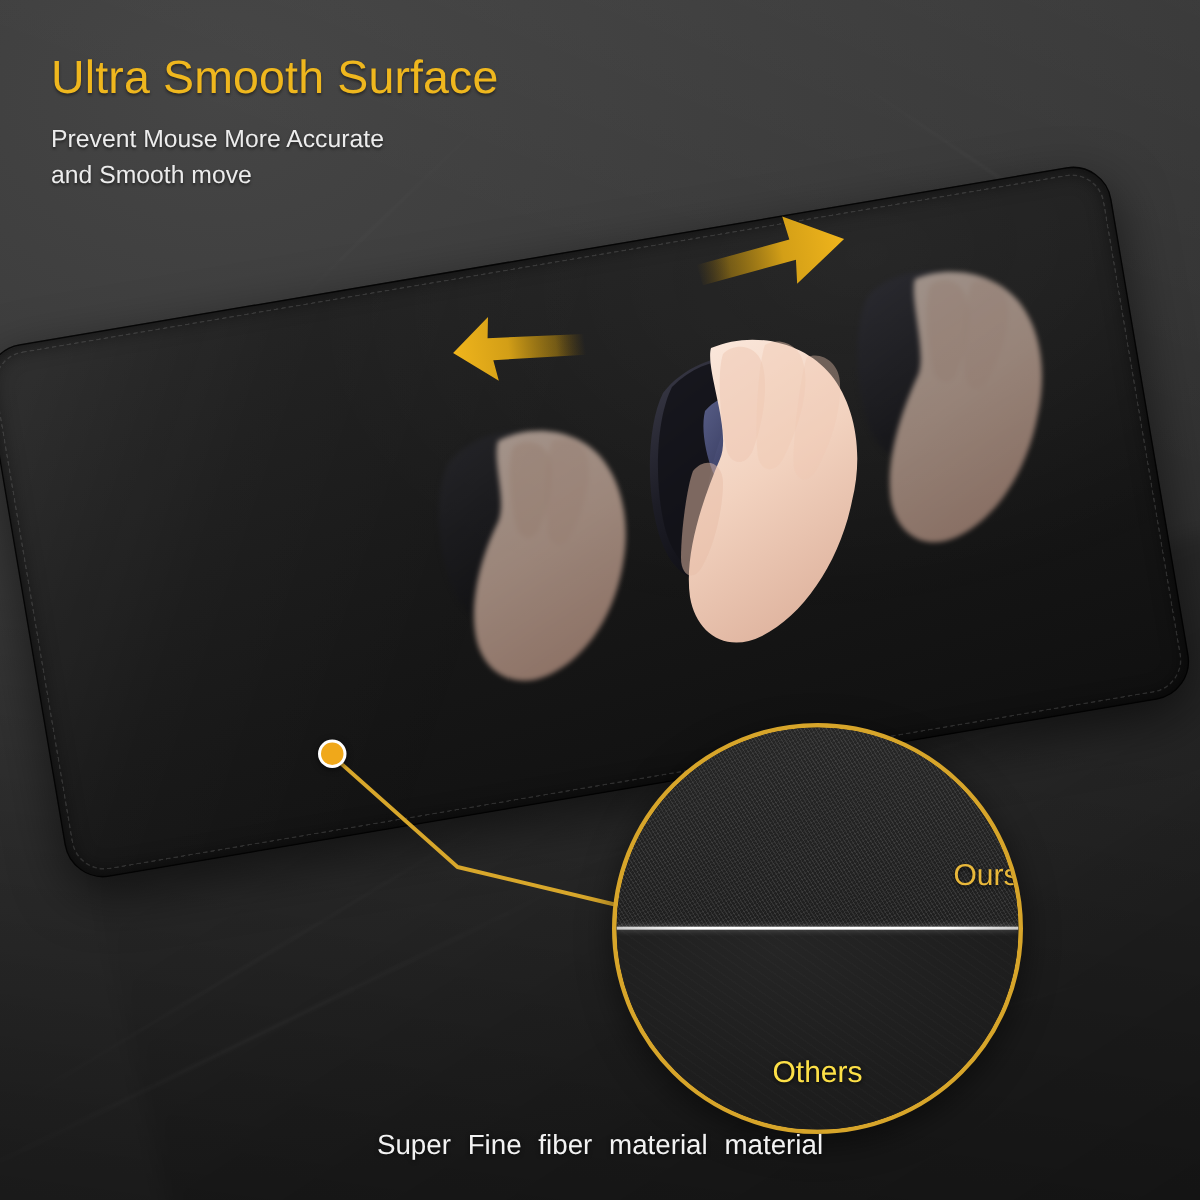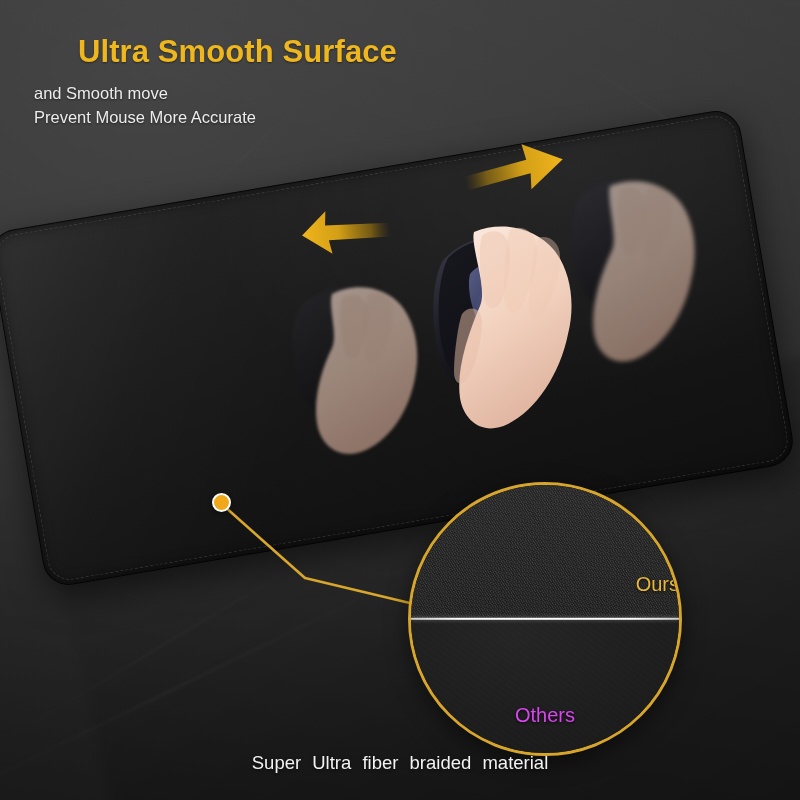--- a/index.html
+++ b/index.html
@@ -44,26 +44,25 @@
     position: absolute; right: -120px; top: 430px;
     width: 820px; height: 560px;
     background: linear-gradient(160deg, rgba(0,0,0,0.0) 0%, rgba(0,0,0,0.28) 60%, rgba(0,0,0,0.42) 100%);
     transform: rotate(-13deg);
     filter: blur(6px);
   }
 
   
   .headline {
     position: absolute; left: 34px; top: 34px;
-    font-size: 31px; font-weight: bold;
+    font-size: 31px; font-weight: normal;
     color: #efb71e;
     letter-spacing: .1px;
     text-shadow: 0 1px 2px rgba(0,0,0,.45);
     white-space: nowrap;
-    margin-left: 44px;
   }
   .subline {
     position: absolute; left: 34px; top: 82px;
     font-size: 16.5px; color: #ececec;
     line-height: 1.45;
     text-shadow: 0 1px 2px rgba(0,0,0,.5);
   }
   .subline div { white-space: nowrap; }
 
   
@@ -159,21 +158,21 @@
   }
   .lbl-ours {
     position: absolute; left: 0; right: 0; top: 88px;
     text-align: right;
     font-size: 20px; color: #e8b73a;
     text-shadow: 0 1px 3px rgba(0,0,0,.75);
   }
   .lbl-others {
     position: absolute; left: 0; right: 0; bottom: 26px;
     text-align: center;
-    font-size: 20px; color: #d946ef;
+    font-size: 20px; color: #fde047;
     text-shadow: 0 1px 3px rgba(0,0,0,.8);
   }
   .caption {
     position: absolute; left: 0; right: 0; top: 752px;
     text-align: center;
     font-size: 18.5px; color: #f2f2f2;
     word-spacing: 6px;
     text-shadow: 0 1px 3px rgba(0,0,0,.6);
   }
 </style>
@@ -187,22 +186,22 @@
   <div class="streak s1"></div>
   <div class="streak s2"></div>
   <div class="streak s3"></div>
   <div class="streak s4"></div>
   <div class="streak s5"></div>
   <div class="streak s6"></div>
   <div class="bg-vig"></div>
 
   <div class="headline">Ultra Smooth Surface</div>
   <div class="subline">
+    <div>Prevent Mouse More Accurate</div>
     <div>and Smooth move</div>
-    <div>Prevent Mouse More Accurate</div>
   </div>
 
   <div class="pad-wrap">
     <div class="pad"></div>
     <div class="pad-sheen"></div>
     <div class="pad-stitch"></div>
     <div class="pad-edge"></div>
   </div>
 
   <div class="arrow arrow-r">
@@ -311,15 +310,15 @@
   <div class="anchor-dot"></div>
 
   <div class="circle">
     <div class="circ-top"></div>
     <div class="circ-bot"></div>
     <div class="divider"></div>
     <div class="lbl-ours">Ours</div>
     <div class="lbl-others">Others</div>
   </div>
 
-  <div class="caption">Super  Ultra  fiber  braided  material</div>
+  <div class="caption">Super  Fine  fiber  material  material</div>
 
 </div>
 
 </body></html>

